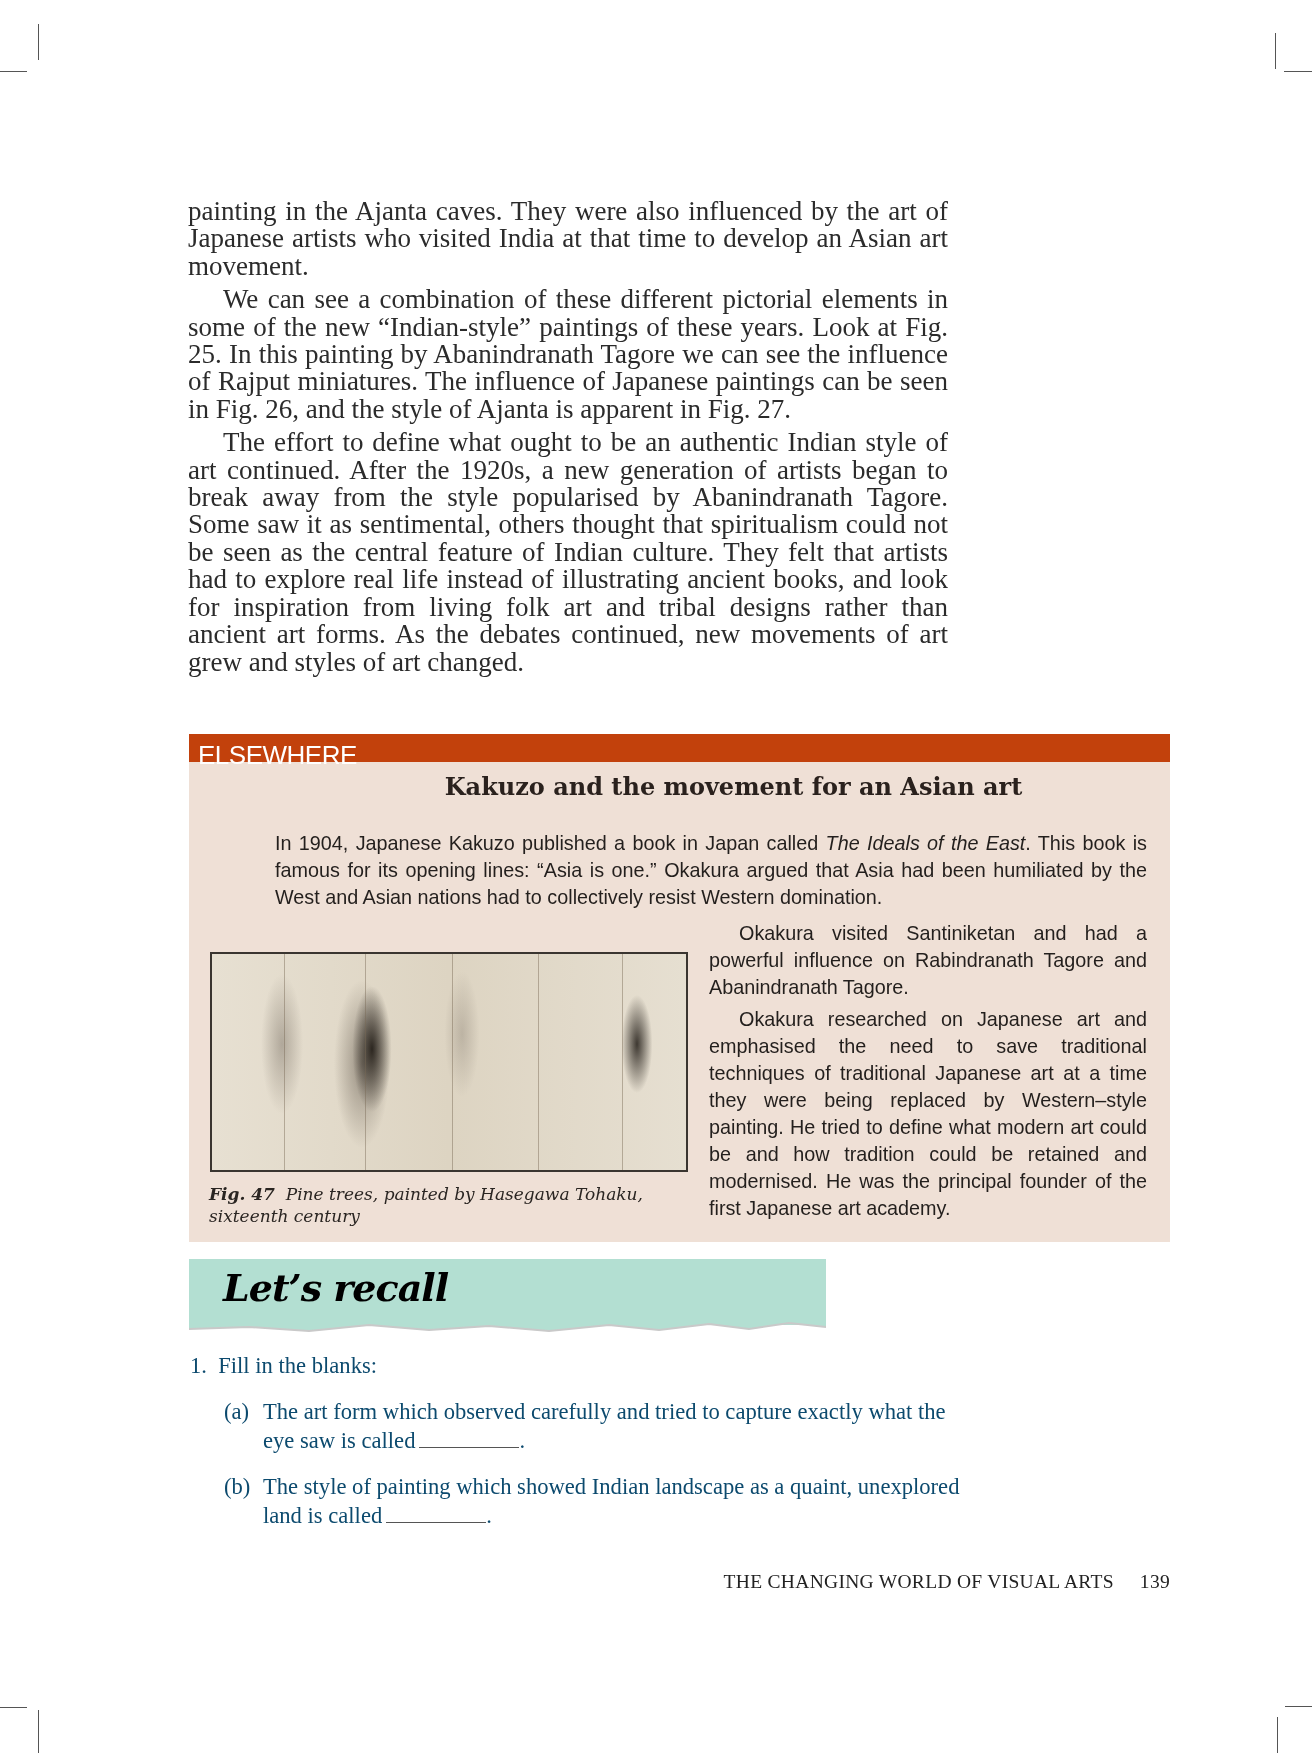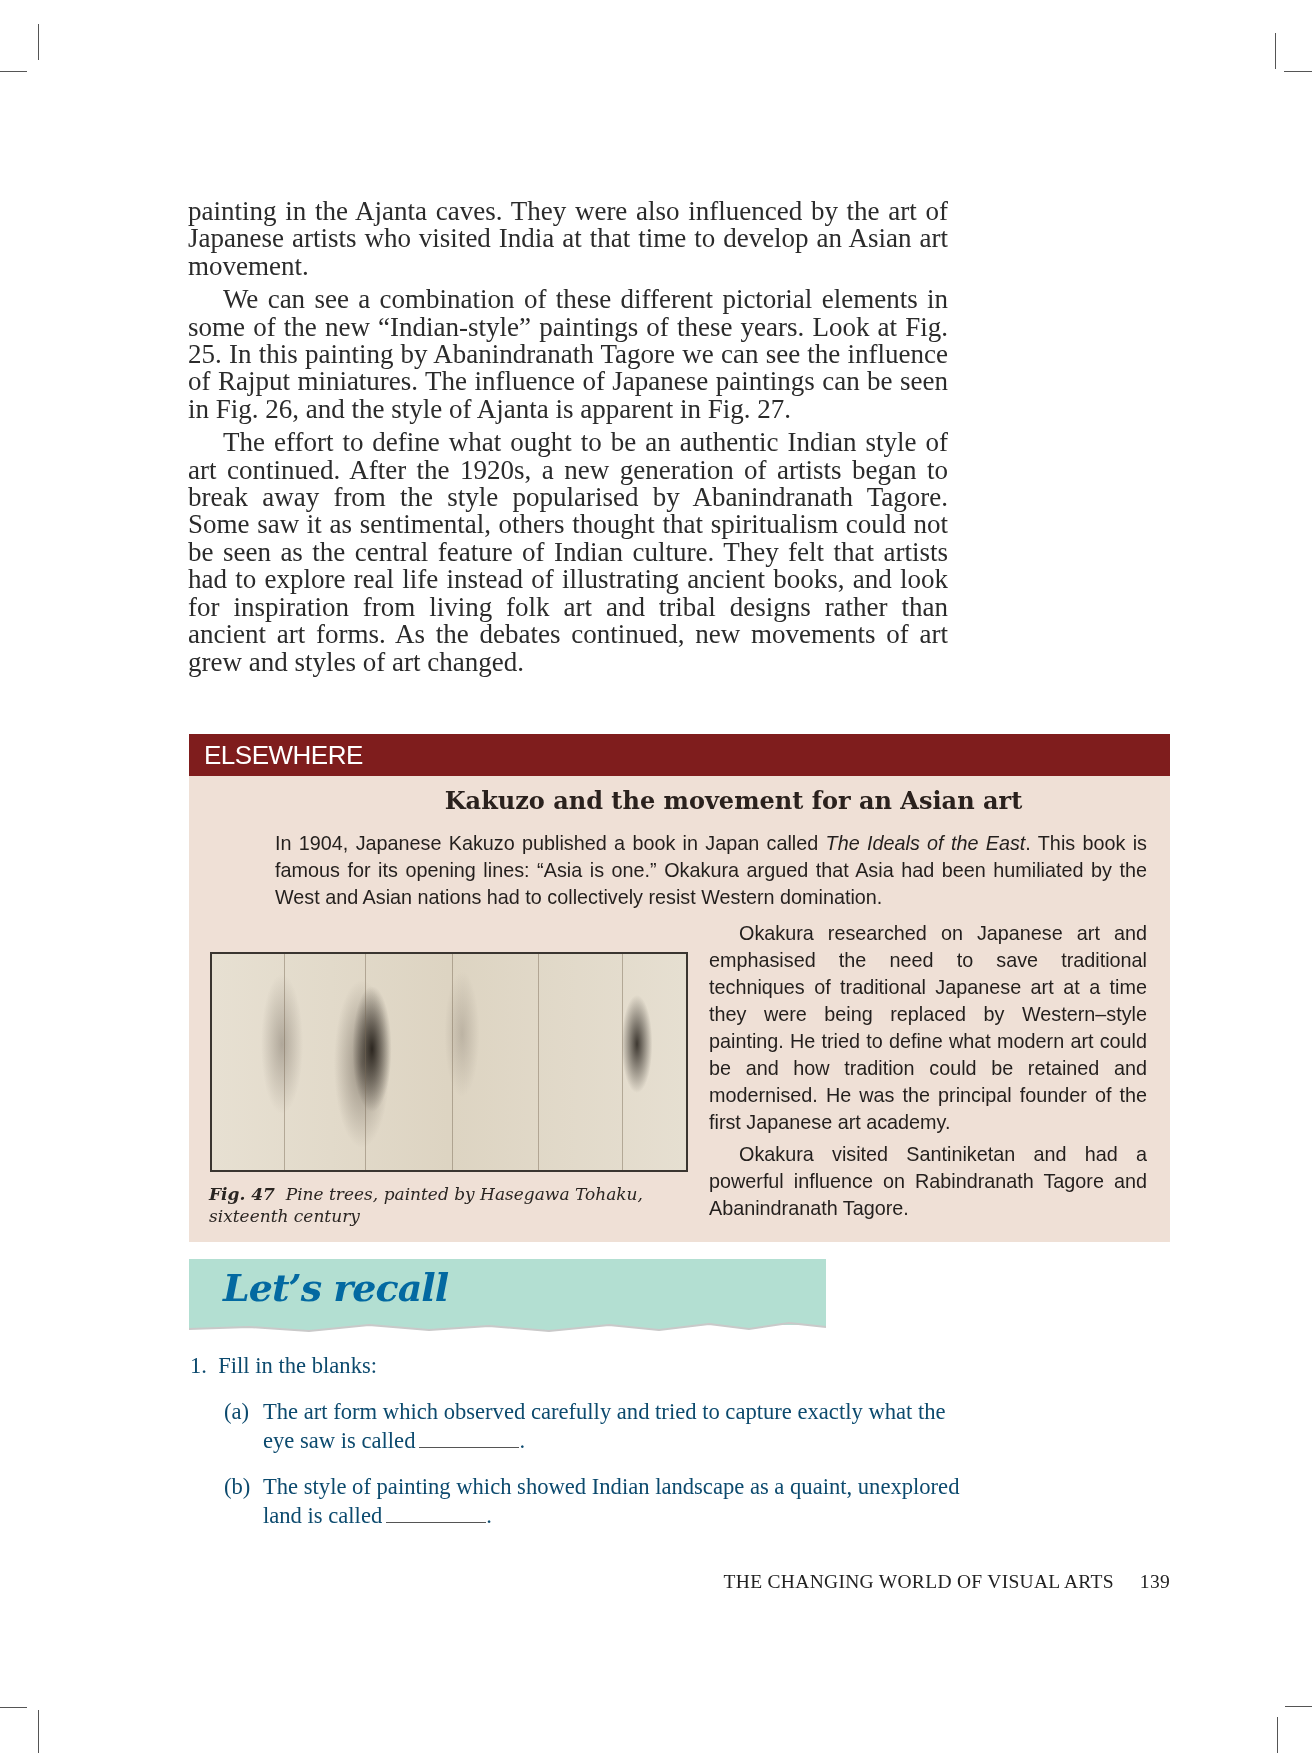--- a/index.html
+++ b/index.html
@@ -3,41 +3,41 @@
 <meta charset="utf-8">
 <style>
   html, body { margin:0; padding:0; background:#ffffff; }
   body { width:1312px; height:1753px; position:relative; overflow:hidden; font-family:"DejaVu Serif", serif; color:#2a2a2a; }
   .crop { position:absolute; background:#555; }
   .col { position:absolute; left:188px; width:760px; }
   .body-text { font-family:"Liberation Serif", serif; font-size:27px; line-height:27.4px; text-align:justify; color:#2b2b2b; margin:0; }
   .body-text + .body-text { margin-top:6px; text-indent:35px; }
   #main-text { top:198px; }
   .elsewhere { position:absolute; left:189px; top:734px; width:981px; height:508px; background:#efe0d6; }
-  .elsewhere-bar { height:42px; background:#7f1d1d; color:#fff; font-family:"Liberation Sans", sans-serif; font-size:26px; line-height:42px; padding-left:15px; font-weight:normal; letter-spacing:-0.5px; transform-origin:left; }
+  .elsewhere-bar { height:28px; background:#c2410c; color:#fff; font-family:"Liberation Sans", sans-serif; font-size:26px; line-height:42px; padding-left:9px; font-weight:normal; letter-spacing:-0.5px; transform-origin:left; }
   .box-title { text-align:center; font-family:"DejaVu Serif", serif; font-size:24px; margin:10px 0 0 0; padding-left:108px; color:#2a211d; font-weight:600; }
   .box-intro { position:absolute; left:86px; top:96px; width:872px; font-family:"Liberation Sans", sans-serif; font-size:19.8px; line-height:27px; color:#231f1d; margin:0; text-align:justify; }
   .box-right { position:absolute; left:520px; top:186px; width:438px; font-family:"Liberation Sans", sans-serif; font-size:19.8px; line-height:27px; color:#231f1d; text-align:justify; }
   .box-right p { margin:0; text-indent:30px; }
   .box-right p + p { margin-top:5px; }
   .painting { position:absolute; left:21px; top:218px; width:478px; height:220px; border:2px solid #3a3530; box-sizing:border-box;
     background:
       radial-gradient(ellipse 28px 90px at 160px 95px, rgba(20,15,10,0.85), rgba(20,15,10,0) 70%),
       radial-gradient(ellipse 40px 120px at 150px 110px, rgba(60,50,40,0.45), rgba(60,50,40,0) 70%),
       radial-gradient(ellipse 22px 70px at 425px 90px, rgba(20,15,10,0.8), rgba(20,15,10,0) 70%),
       radial-gradient(ellipse 30px 100px at 70px 90px, rgba(80,70,60,0.35), rgba(80,70,60,0) 70%),
       radial-gradient(ellipse 25px 90px at 250px 80px, rgba(90,80,70,0.25), rgba(90,80,70,0) 70%),
       linear-gradient(90deg, #e7e0d2, #ddd4c2 50%, #e6dfd1);
   }
   .panel-line { position:absolute; top:0; bottom:0; width:1px; background:rgba(120,105,85,0.45); }
   .caption { position:absolute; left:20px; top:449px; width:480px; font-family:"DejaVu Serif", serif; font-style:italic; font-size:17px; line-height:22px; color:#2a2522; }
   .caption b { font-style:italic; }
   .recall { position:absolute; left:189px; top:1259px; width:637px; height:66px; background:#b3dfd2; }
   .recall-edge { position:absolute; left:0; bottom:-8px; width:637px; height:12px; }
-  .recall-title { position:absolute; left:34px; top:6px; font-family:"DejaVu Serif", serif; font-style:italic; font-weight:bold; font-size:38px; color:#0369a1; letter-spacing:-1px; }
+  .recall-title { position:absolute; left:34px; top:6px; font-family:"DejaVu Serif", serif; font-style:italic; font-weight:bold; font-size:38px; color:#000000; letter-spacing:-1px; }
   .q { position:absolute; font-family:"Liberation Serif", serif; font-size:22.6px; line-height:29px; color:#0c4a6e; }
   .q1 { left:190px; top:1351px; }
   .qa { left:224px; top:1397px; width:740px; }
   .qb { left:224px; top:1472px; width:740px; }
   .qlabel { position:absolute; left:0; }
   .qtext { display:block; padding-left:39px; }
   .blank { display:inline-block; width:100px; border-bottom:1px solid #555; height:20px; vertical-align:baseline; margin-left:4px; }
   .footer { position:absolute; right:142px; top:1571px; font-family:"Liberation Serif", serif; font-size:19.5px; color:#222; letter-spacing:0.3px; }
   .footer .num { margin-left:26px; }
 </style>
@@ -67,22 +67,22 @@
   <div class="painting">
     <div class="panel-line" style="left:72px"></div>
     <div class="panel-line" style="left:153px"></div>
     <div class="panel-line" style="left:240px"></div>
     <div class="panel-line" style="left:326px"></div>
     <div class="panel-line" style="left:410px"></div>
   </div>
   <div class="caption"><b>Fig. 47</b>&nbsp; <span>Pine trees, painted by Hasegawa Tohaku, sixteenth century</span></div>
 
   <div class="box-right">
+    <p>Okakura visited Santiniketan and had a powerful influence on Rabindranath Tagore and Abanindranath Tagore.</p>
     <p>Okakura researched on Japanese art and emphasised the need to save traditional techniques of traditional Japanese art at a time they were being replaced by Western–style painting. He tried to define what modern art could be and how tradition could be retained and modernised. He was the principal founder of the first Japanese art academy.</p>
-    <p>Okakura visited Santiniketan and had a powerful influence on Rabindranath Tagore and Abanindranath Tagore.</p>
   </div>
 </div>
 
 <div class="recall">
   <div class="recall-title">Let’s recall</div>
   <svg class="recall-edge" viewBox="0 0 637 12" preserveAspectRatio="none">
     <path d="M0 0 H637 V6 L600 2 L560 8 L520 3 L470 9 L420 4 L360 10 L300 5 L240 9 L180 4 L120 10 L60 6 L0 8 Z" fill="#b3dfd2"></path>
     <path d="M0 8 L60 6 L120 10 L180 4 L240 9 L300 5 L360 10 L420 4 L470 9 L520 3 L560 8 L600 2 L637 6" fill="none" stroke="#c9c9c9" stroke-width="2"></path>
   </svg>
 </div>

